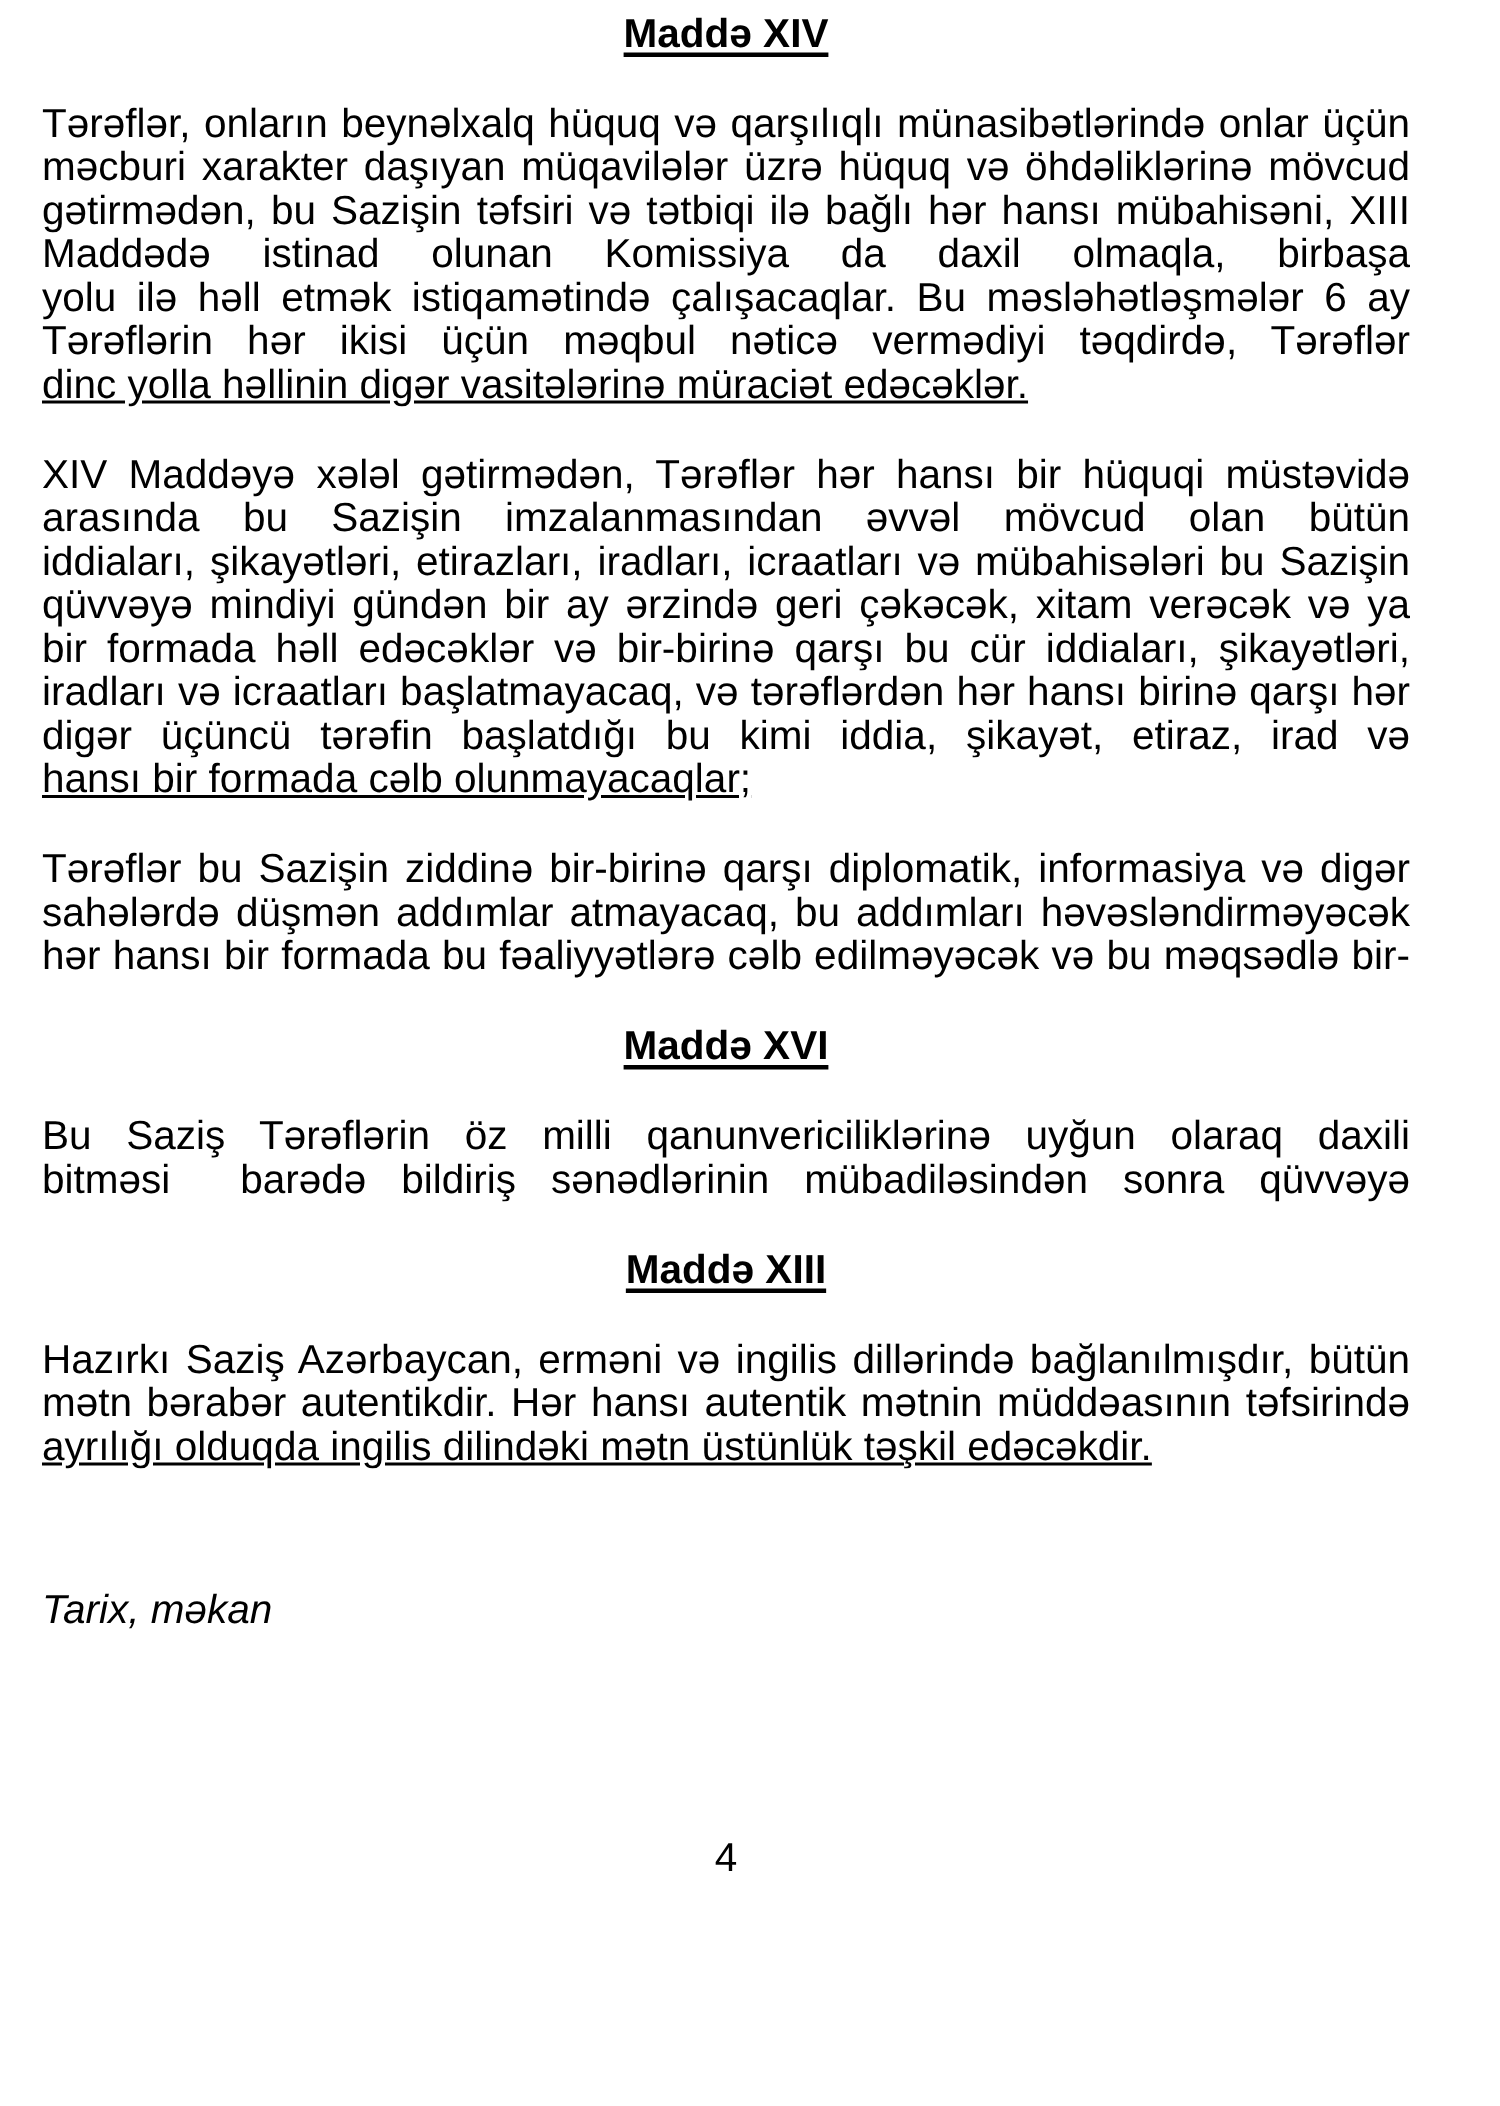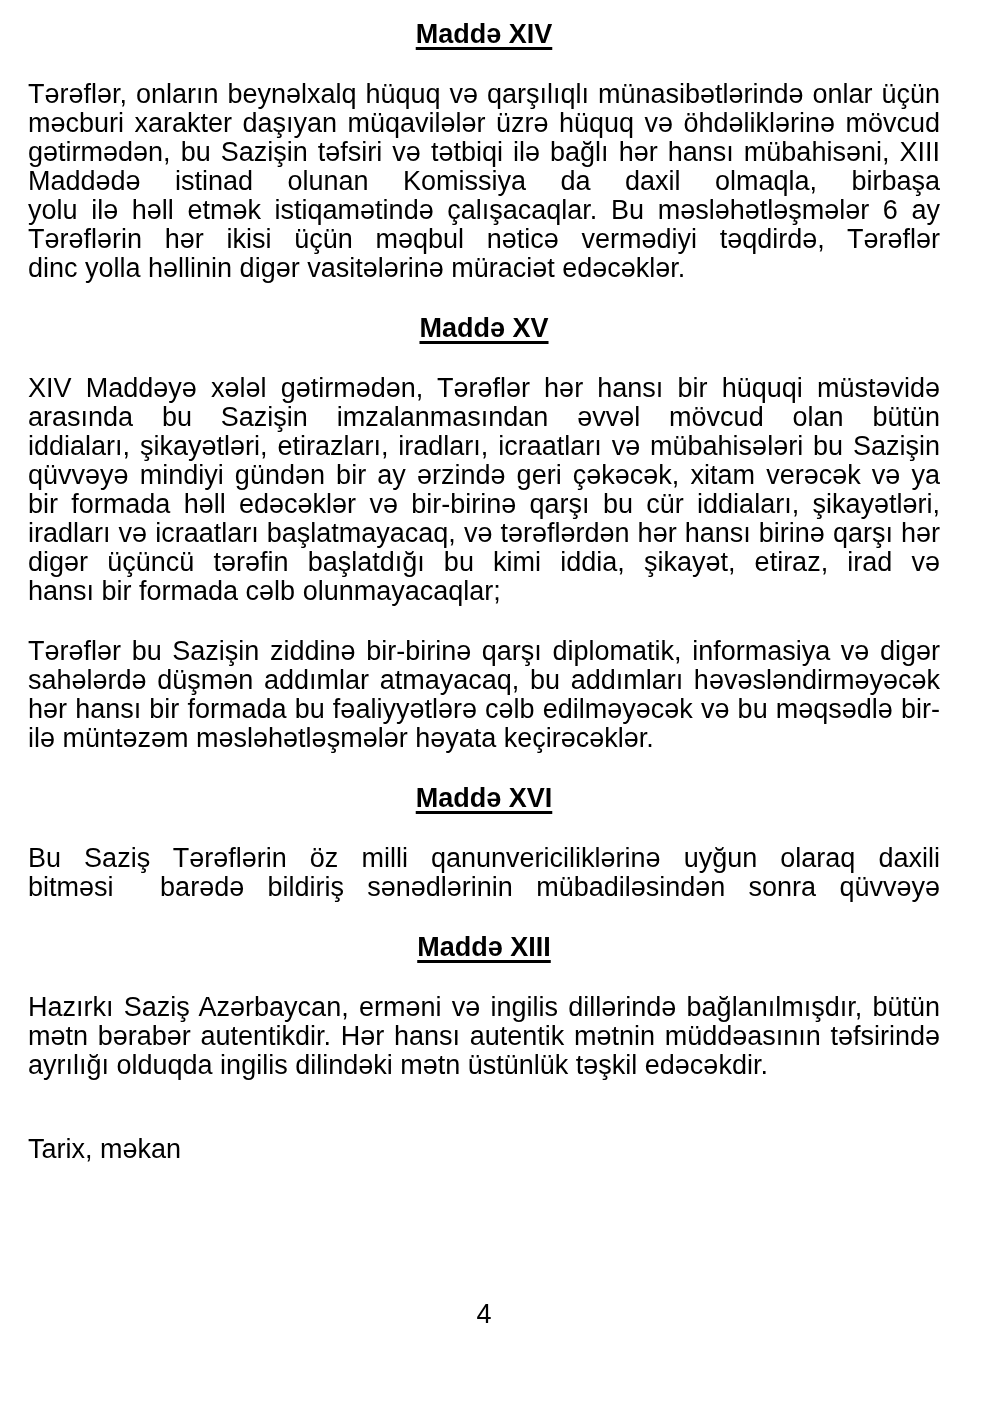--- a/index.html
+++ b/index.html
@@ -14,44 +14,46 @@
     box-sizing: border-box;
     background: #ffffff;
     color: #000000;
     font-family: "Liberation Sans", "DejaVu Sans", sans-serif;
     font-size: 27px;
     line-height: 29px;
     padding: 8px 60px 0 28px;
     overflow: hidden;
   }
   .content > * { margin-top: 31px; }
-  .content > :first-child { margin-top: 12px; }
+  .content > :first-child { margin-top: 0; }
 
   .heading {
     text-align: center;
     font-weight: bold;
   }
   .heading-text {
     text-decoration: underline;
     text-decoration-thickness: 2.5px;
     text-underline-offset: 4px;
   }
   .para { }
   .jline {
     text-align: justify;
     text-align-last: justify;
     white-space: pre-wrap;
     height: 29px;
     overflow: hidden;
   }
   .jline.last {
     text-align-last: left;
+    text-decoration: underline;
   }
   .signature {
-    margin-top: 55px;
+    font-style: italic;
+    margin-top: 80px;
   }
   .page-number {
     text-align: center;
     margin-top: 136px;
   }
 </style>
 </head>
 <body>
 
 <div class="page">
@@ -59,36 +61,34 @@
       <div class="heading"><span class="heading-text">Maddə XIV</span></div>
       <div class="para">
         <div class="jline">Tərəflər, onların beynəlxalq hüquq və qarşılıqlı münasibətlərində onlar üçün</div>
         <div class="jline">məcburi xarakter daşıyan müqavilələr üzrə hüquq və öhdəliklərinə mövcud</div>
         <div class="jline">gətirmədən, bu Sazişin təfsiri və tətbiqi ilə bağlı hər hansı mübahisəni, XIII</div>
         <div class="jline">Maddədə istinad olunan Komissiya da daxil olmaqla, birbaşa məsləhətləşmələr</div>
         <div class="jline">yolu ilə həll etmək istiqamətində çalışacaqlar. Bu məsləhətləşmələr 6 ay ərzində</div>
         <div class="jline">Tərəflərin hər ikisi üçün məqbul nəticə vermədiyi təqdirdə, Tərəflər mübahisələrin</div>
         <div class="jline last">dinc yolla həllinin digər vasitələrinə müraciət edəcəklər.</div>
       </div>
-      <div class="heading"><span class="heading-text">Maddə XV</span></div>
       <div class="para">
         <div class="jline">XIV Maddəyə xələl gətirmədən, Tərəflər hər hansı bir hüquqi müstəvidə onlar</div>
         <div class="jline">arasında bu Sazişin imzalanmasından əvvəl mövcud olan bütün dövlətlərarası</div>
         <div class="jline">iddiaları, şikayətləri, etirazları, iradları, icraatları və mübahisələri bu Sazişin</div>
         <div class="jline">qüvvəyə mindiyi gündən bir ay ərzində geri çəkəcək, xitam verəcək və ya hər hansı</div>
         <div class="jline">bir formada həll edəcəklər və bir-birinə qarşı bu cür iddiaları, şikayətləri, etirazları,</div>
         <div class="jline">iradları və icraatları başlatmayacaq, və tərəflərdən hər hansı birinə qarşı hər hansı</div>
         <div class="jline">digər üçüncü tərəfin başlatdığı bu kimi iddia, şikayət, etiraz, irad və icraatlara hər</div>
         <div class="jline last">hansı bir formada cəlb olunmayacaqlar;</div>
       </div>
       <div class="para">
         <div class="jline">Tərəflər bu Sazişin ziddinə bir-birinə qarşı diplomatik, informasiya və digər</div>
         <div class="jline">sahələrdə düşmən addımlar atmayacaq, bu addımları həvəsləndirməyəcək və ya</div>
         <div class="jline">hər hansı bir formada bu fəaliyyətlərə cəlb edilməyəcək və bu məqsədlə bir-biriləri</div>
-        <div class="jline last">ilə müntəzəm məsləhətləşmələr həyata keçirəcəklər.</div>
       </div>
       <div class="heading"><span class="heading-text">Maddə XVI</span></div>
       <div class="para">
         <div class="jline">Bu Saziş Tərəflərin öz milli qanunvericiliklərinə uyğun olaraq daxili prosedurların</div>
         <div class="jline">bitməsi  barədə bildiriş sənədlərinin mübadiləsindən sonra qüvvəyə minəcək. Bu</div>
       </div>
       <div class="heading"><span class="heading-text">Maddə XIII</span></div>
       <div class="para">
         <div class="jline">Hazırkı Saziş Azərbaycan, erməni və ingilis dillərində bağlanılmışdır, bütün üç</div>
         <div class="jline">mətn bərabər autentikdir. Hər hansı autentik mətnin müddəasının təfsirində fikir</div>

